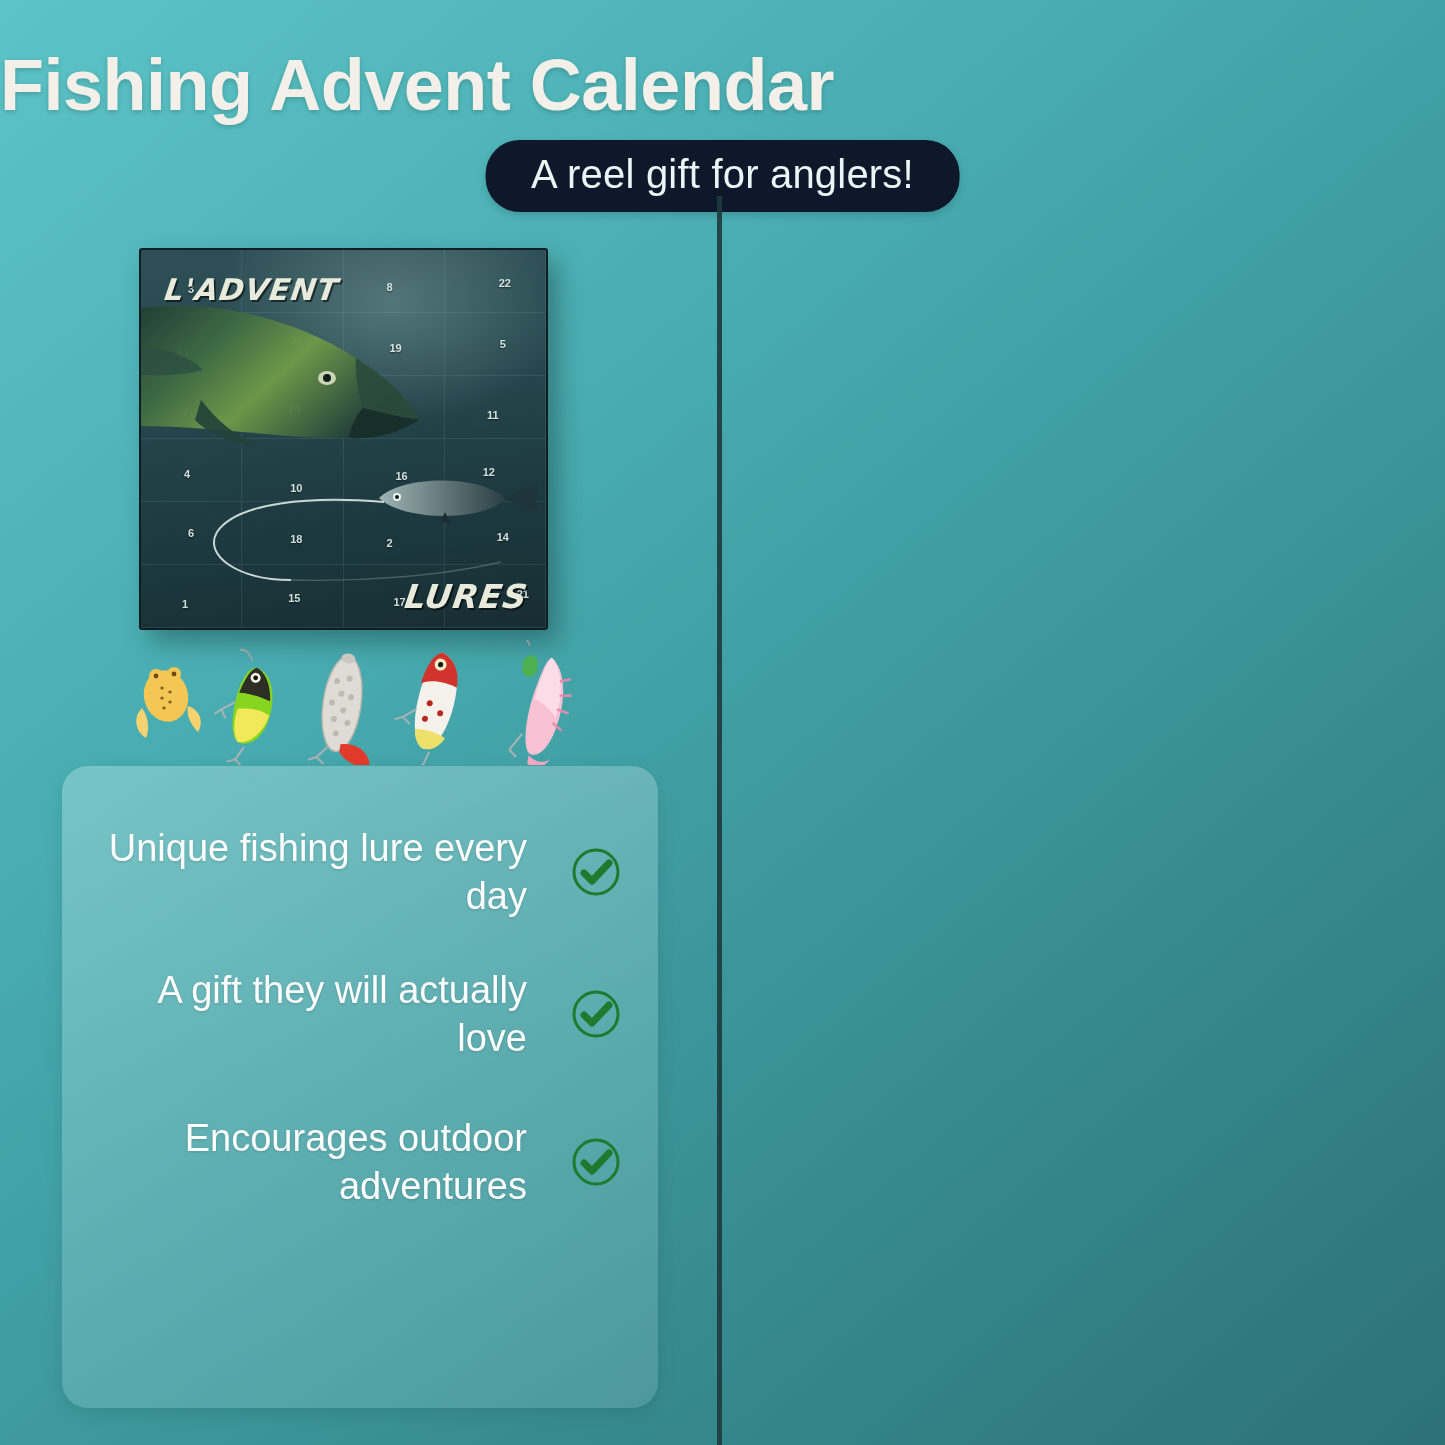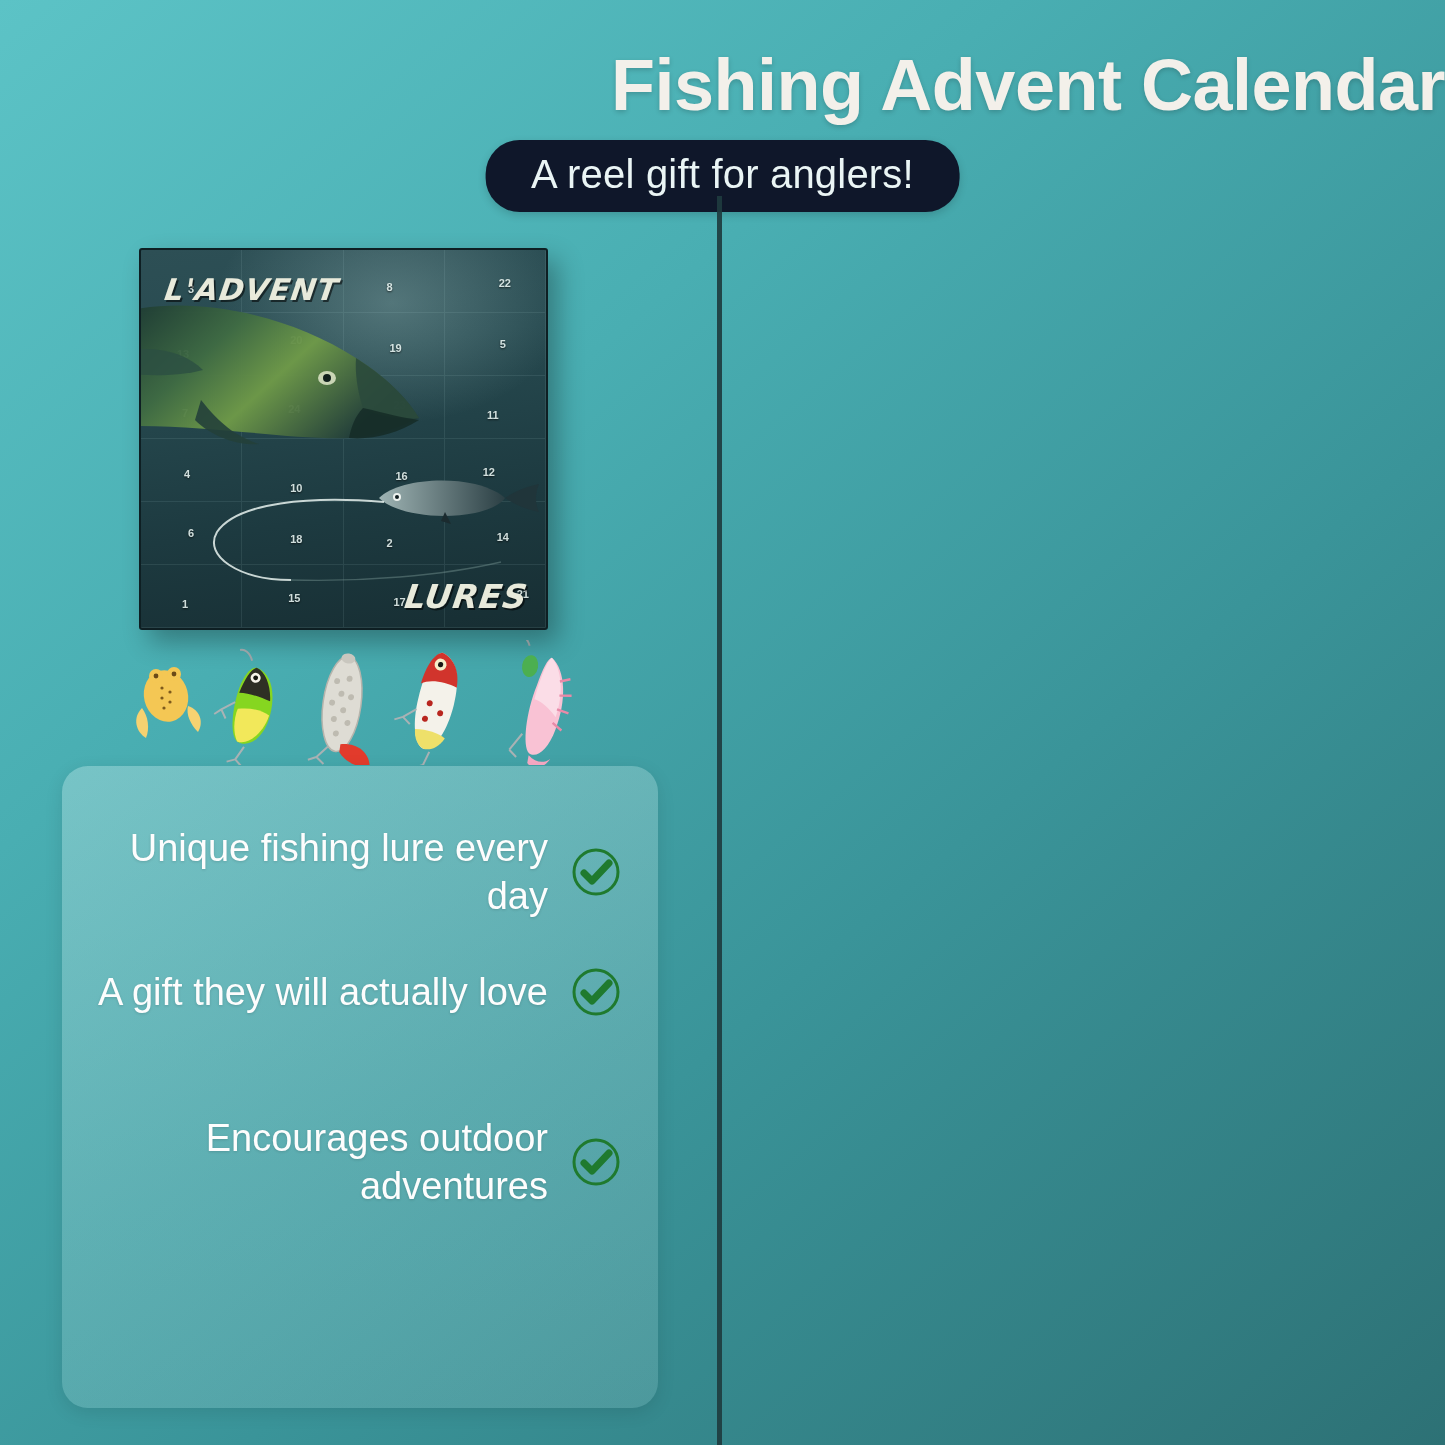--- a/index.html
+++ b/index.html
@@ -6,21 +6,21 @@
   html, body { width:1445px; height:1445px; }
   body {
     font-family: "Liberation Sans", sans-serif;
     background: linear-gradient(140deg, #5cc3c6 0%, #49aeb2 32%, #3a9499 62%, #2d7175 100%);
     position:relative; overflow:hidden;
   }
 
   
   .title {
     position:absolute; top:44px; left:0; width:100%;
-    text-align:right;
+    text-align:left;
     font-size:72px; font-weight:bold; letter-spacing:-0.5px;
     color:#f3f0ea;
     text-shadow:0 2px 5px rgba(0,0,0,0.18);
   }
   .subtitle-pill {
     position:absolute; top:140px; left:50%; transform:translateX(-50%);
     background:#0f172a;
     border-radius:34px;
     padding:12px 46px 15px 46px;
     box-shadow:0 3px 8px rgba(0,0,0,0.16);
@@ -84,21 +84,21 @@
   
   .card {
     position:absolute;
     background:linear-gradient(160deg, rgba(225,245,244,0.30) 0%, rgba(200,235,234,0.22) 55%, rgba(180,222,222,0.18) 100%);
     border-radius:26px;
     box-shadow:0 5px 18px rgba(0,0,0,0.10);
   }
   .card-left  { left:62px;  top:766px; width:596px; height:642px; }
 
   .row { position:absolute; display:flex; align-items:center; }
-  .row-left  { right:36px; width:528px; justify-content:flex-end; }
+  .row-left  { right:36px; width:528px; justify-content:flex-end;gap:21px; }
 
   .row-text {
     font-size:38px; line-height:1.27; color:#fdfdfd;
     text-shadow:0 1px 3px rgba(0,0,0,0.14);
   }
   .row-left .row-text  { text-align:right; margin-right:22px; }
 
   .mark { flex:0 0 auto; width:52px; height:52px; }
   .mark svg { display:block; width:52px; height:52px; }
 </style>

